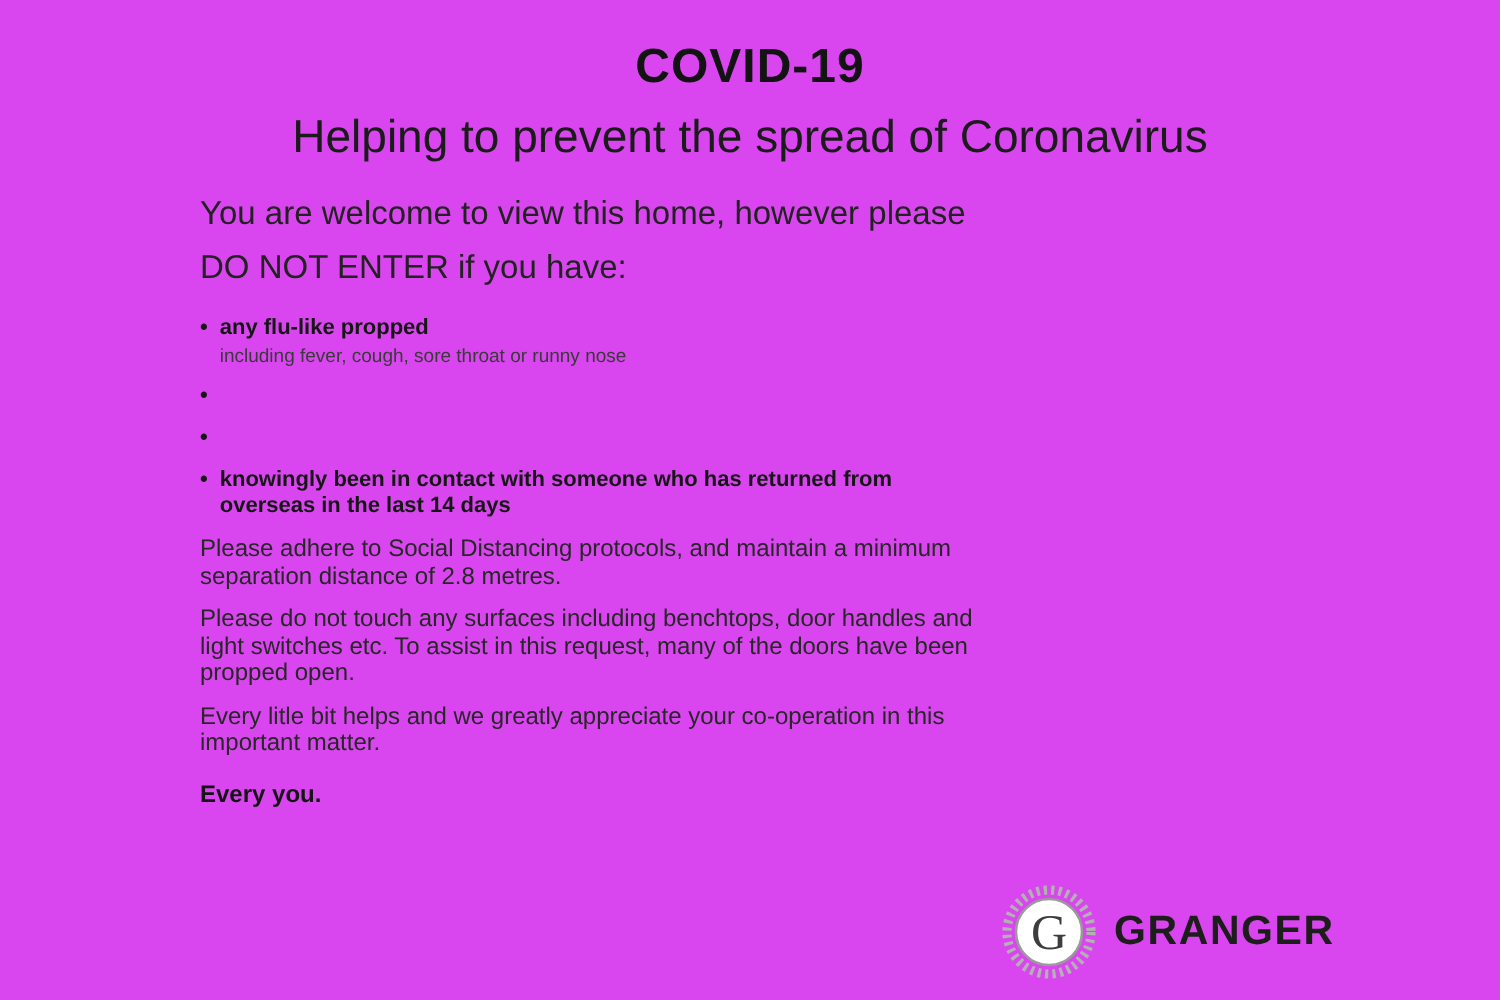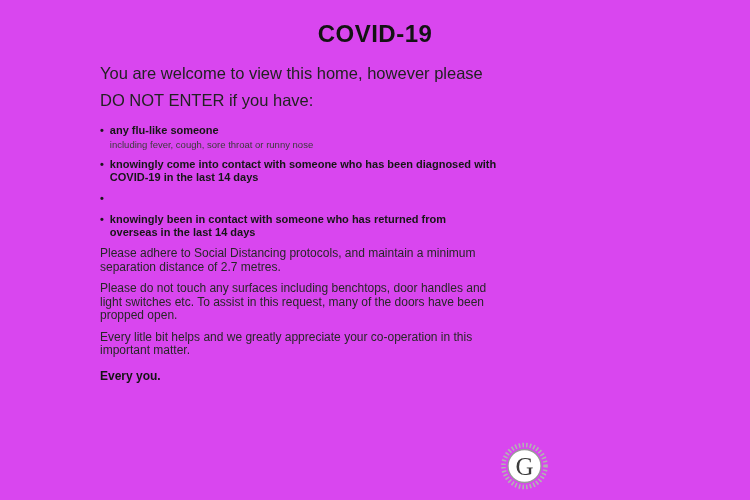--- a/index.html
+++ b/index.html
@@ -106,63 +106,63 @@
     color: #1d1d1b;
   }
 </style>
 </head>
 <body>
 
 <div class="sheet">
 
   <header class="masthead">
     <div class="doc-title">COVID-19</div>
+    <div class="doc-subtitle">Helping to prevent the spread of Coronavirus</div>
   </header>
 
   <main class="content">
 
     <p class="intro">You are welcome to view this home, however please
 DO NOT ENTER if you have:</p>
 
     <ul class="dont-enter-list">
       <li>
         <span class="bullet-dot">•</span>
         <div>
-          <div class="bullet-text">any flu-like someone</div>
+          <div class="bullet-text">any flu-like propped</div>
           <div class="bullet-note">including fever, cough, sore throat or runny nose</div>
         </div>
       </li>
       <li>
         <span class="bullet-dot">•</span>
-        <div class="bullet-text">knowingly come into contact with someone who has been diagnosed with
-COVID-19 in the last 14 days</div>
       </li>
       <li>
         <span class="bullet-dot">•</span>
       </li>
       <li>
         <span class="bullet-dot">•</span>
         <div class="bullet-text">knowingly been in contact with someone who has returned from
 overseas in the last 14 days</div>
       </li>
     </ul>
 
     <p class="para">Please adhere to Social Distancing protocols, and maintain a minimum
-separation distance of 2.7 metres.</p>
+separation distance of 2.8 metres.</p>
     <p class="para">Please do not touch any surfaces including benchtops, door handles and
 light switches etc. To assist in this request, many of the doors have been
 propped open.</p>
     <p class="para">Every litle bit helps and we greatly appreciate your co-operation in this
 important matter.</p>
 
     <p class="thanks">Every you.</p>
 
   </main>
 
   <div class="logo">
     <svg width="49" height="52" viewBox="0 0 49 52">
       <circle cx="24.5" cy="26" r="21" fill="none" stroke="#b2b2b2" stroke-width="4.6" stroke-dasharray="1.6 2.1"></circle>
       <circle cx="24.5" cy="26" r="16.5" fill="#ffffff" stroke="#9a9a9a" stroke-width="1.3"></circle>
       <text x="24.5" y="34.5" text-anchor="middle" font-family="Liberation Serif, serif" font-size="25" fill="#3d3d3d">G</text>
     </svg>
+    <span class="logo-brand">GRANGER</span>
   </div>
 
 </div>
 
 </body></html>

